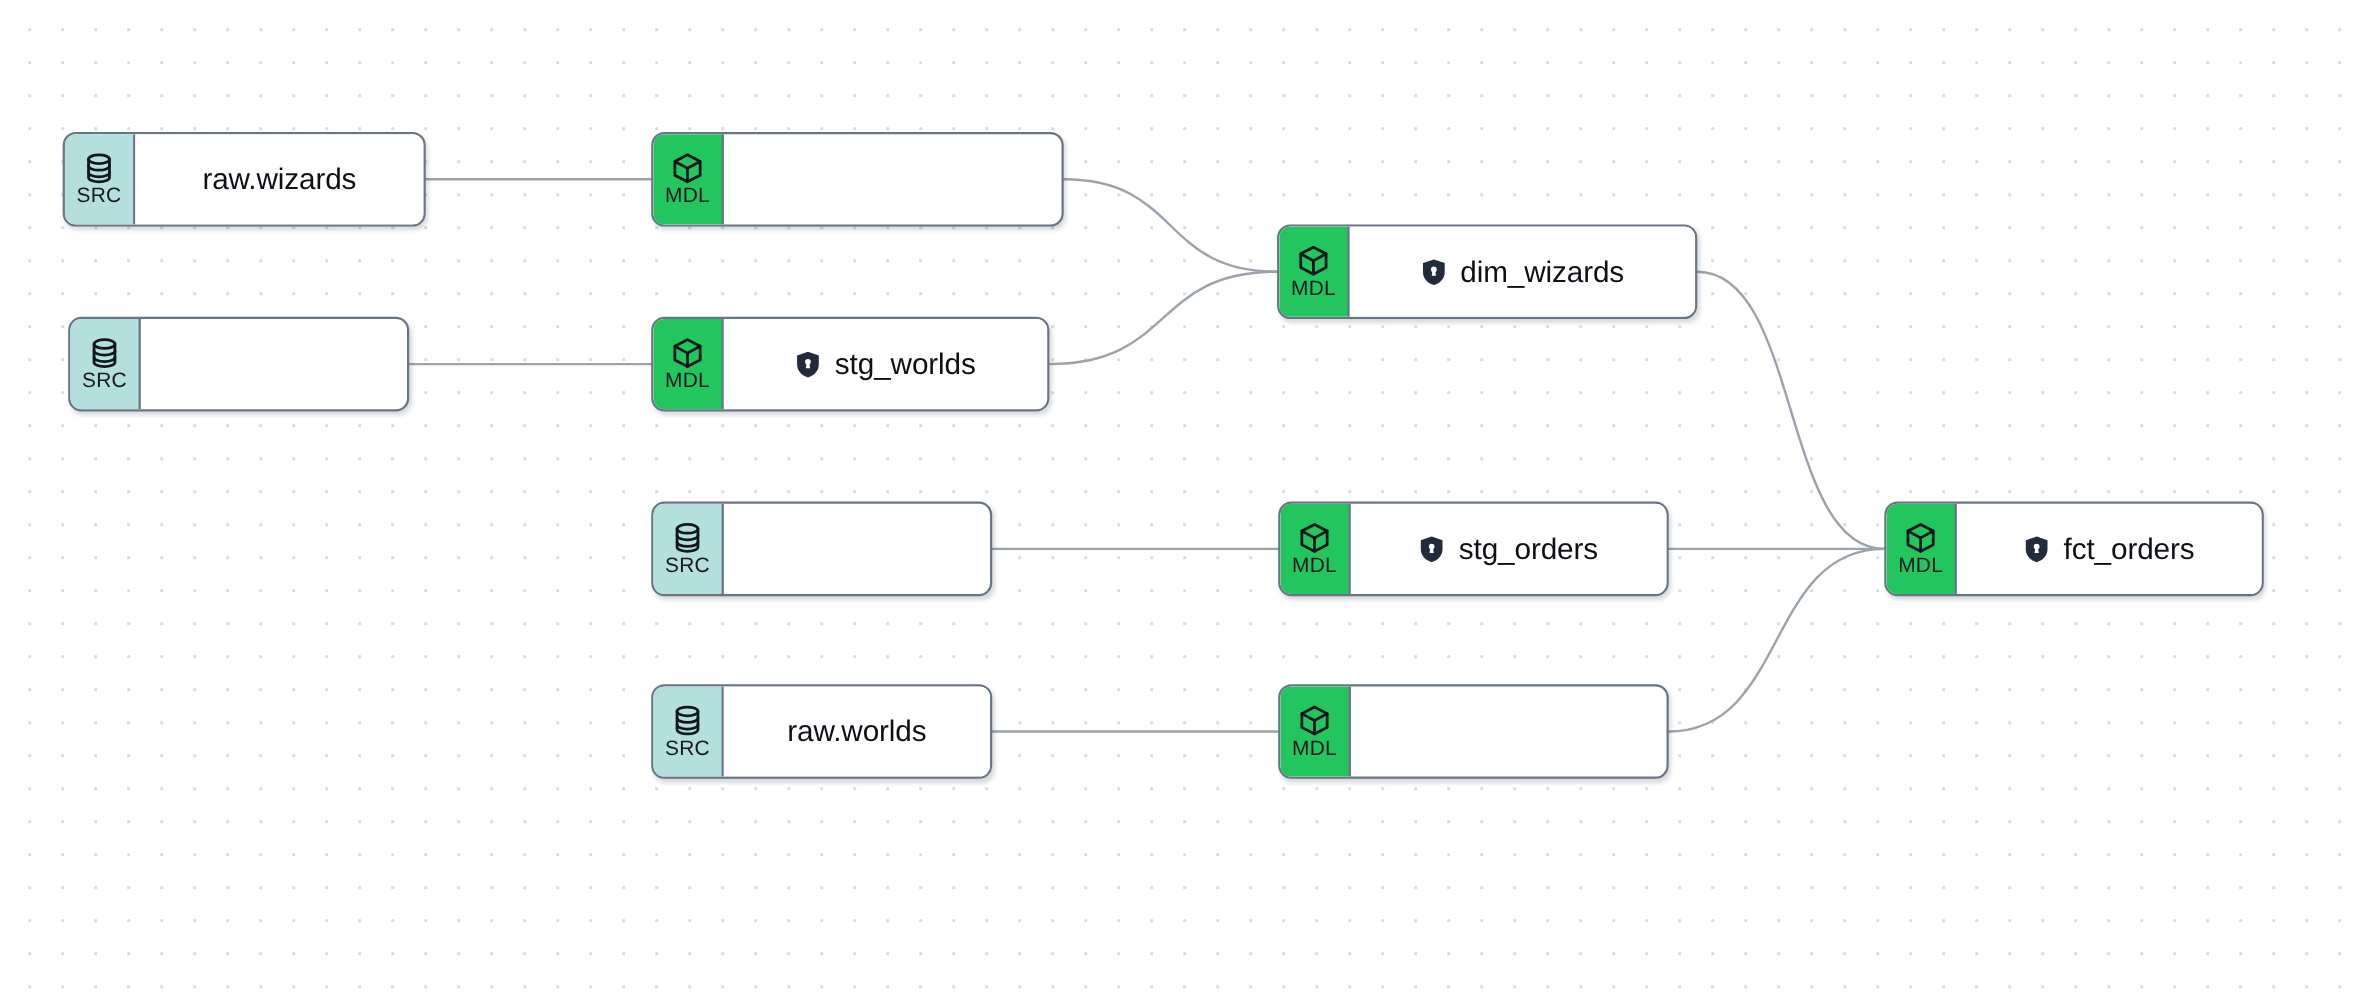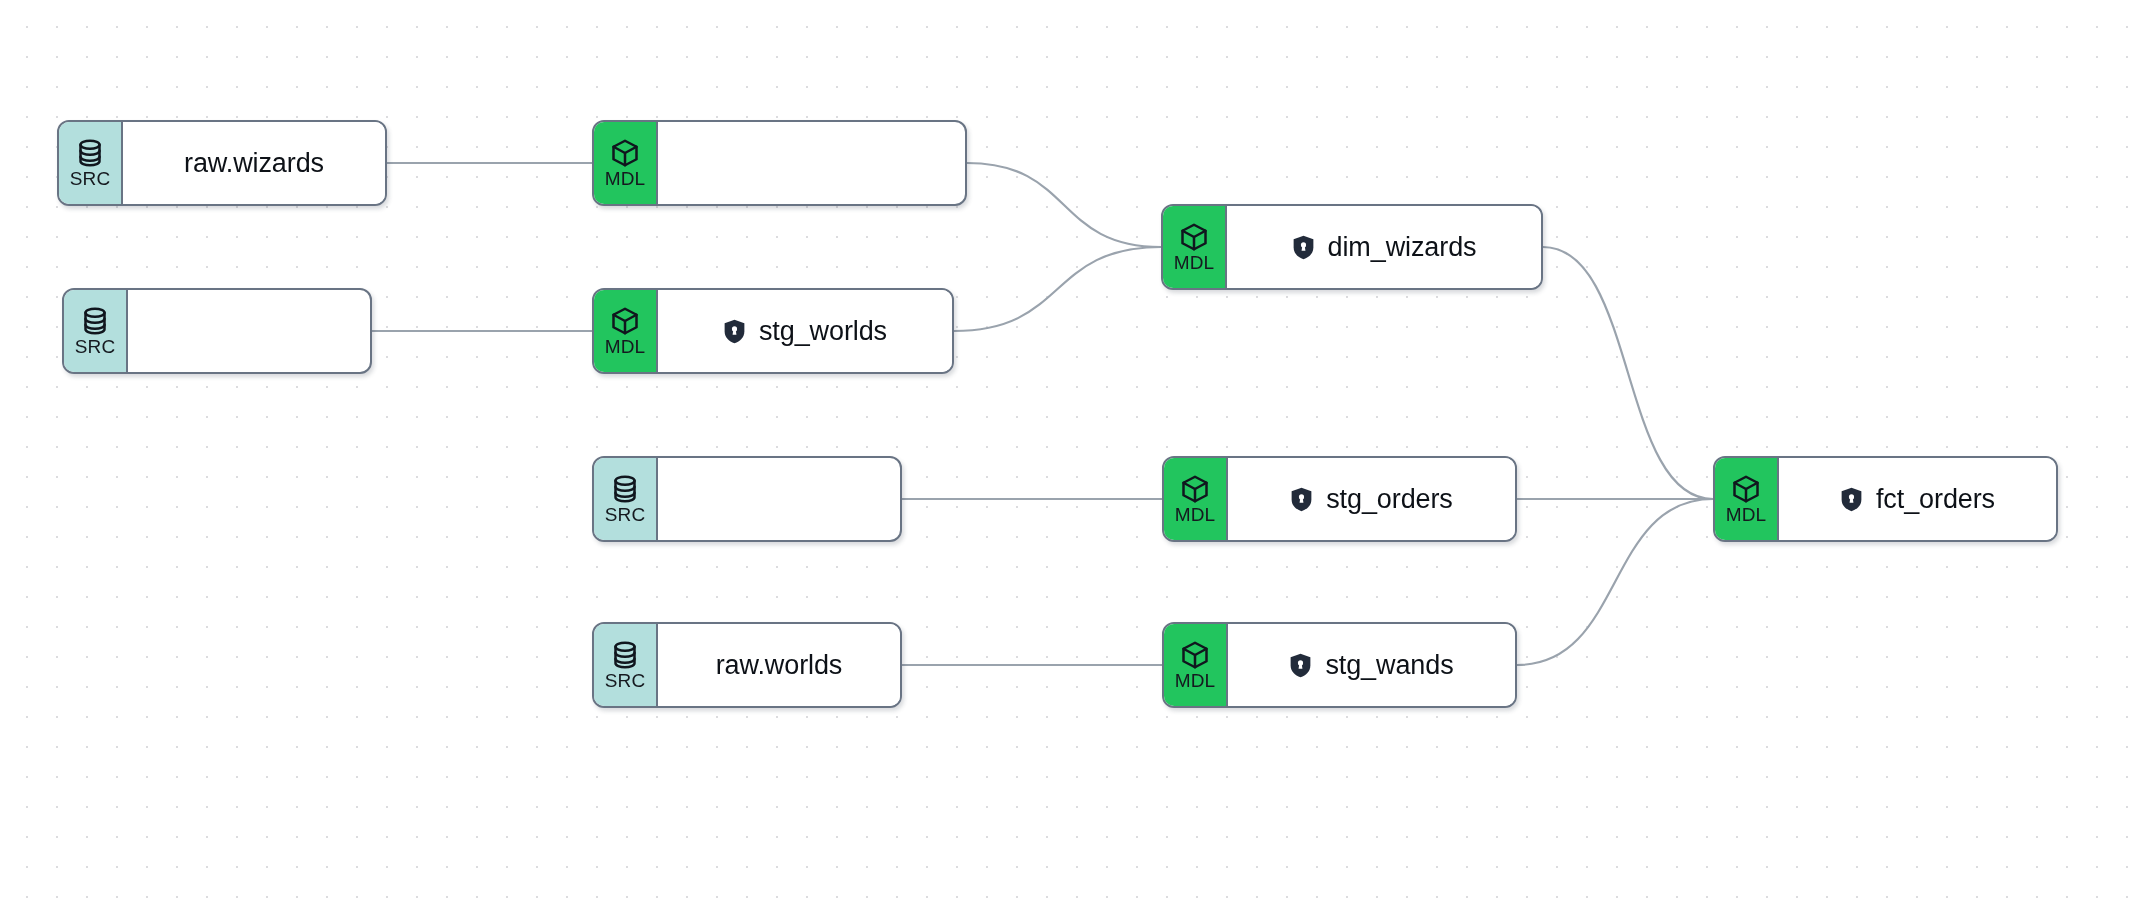--- a/index.html
+++ b/index.html
@@ -232,30 +232,20 @@
     <div class="node-badge mdl">
       <span class="badge-icon-slot">
             <svg class="badge-icon" viewBox="0 0 24 24" fill="none" stroke="#10161e" stroke-width="2" stroke-linecap="round" stroke-linejoin="round">
     <path d="M12 2.2 21.2 7v10L12 21.8 2.8 17V7z"></path>
     <path d="M2.8 7 12 12l9.2-5"></path>
     <path d="M12 12v9.8"></path>
   </svg>
           </span>
       <span class="badge-label">MDL</span>
     </div>
-    <div class="node-body">
-      <span class="shield-slot">
-            <svg class="shield-icon" viewBox="0 0 24 26">
-    <path d="M12 0.8 22.3 4.3v8.6c0 6.1-4.3 10.3-10.3 12.3C6 23.2 1.7 19 1.7 12.9V4.3z" fill="#222b3a"></path>
-    <circle cx="12" cy="10.3" r="2.7" fill="#ffffff"></circle>
-    <path d="M10.75 11.2h2.5l0.75 5.1h-4z" fill="#ffffff"></path>
-  </svg>
-          </span>
-      <span class="node-name">stg_wands</span>
-    </div>
   </div>
       <div class="node" style="left: 1161px; top: 204px; width: 382px; height: 86px;">
     <div class="node-badge mdl">
       <span class="badge-icon-slot">
             <svg class="badge-icon" viewBox="0 0 24 24" fill="none" stroke="#10161e" stroke-width="2" stroke-linecap="round" stroke-linejoin="round">
     <path d="M12 2.2 21.2 7v10L12 21.8 2.8 17V7z"></path>
     <path d="M2.8 7 12 12l9.2-5"></path>
     <path d="M12 12v9.8"></path>
   </svg>
           </span>

